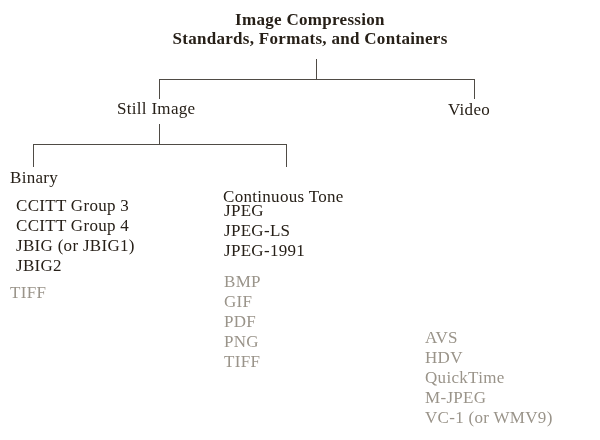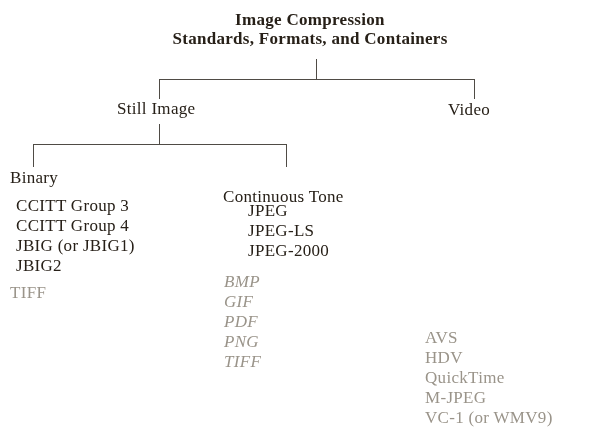--- a/index.html
+++ b/index.html
@@ -79,26 +79,26 @@
   <div class="leaf-list" style="left:16px; top:196px;">
     <div>CCITT Group 3</div>
     <div>CCITT Group 4</div>
     <div>JBIG (or JBIG1)</div>
     <div>JBIG2</div>
   </div>
   <div class="leaf-list muted" style="left:10px; top:283px;">
     <div>TIFF</div>
   </div>
 
-  <div class="leaf-list" style="left:224px; top:201px;margin-left:24px;">
+  <div class="leaf-list" style="left:224px; top:201px;">
     <div>JPEG</div>
     <div>JPEG-LS</div>
-    <div>JPEG-2000</div>
+    <div>JPEG-1991</div>
   </div>
-  <div class="leaf-list muted" style="left:224px; top:272px;font-style:italic;">
+  <div class="leaf-list muted" style="left:224px; top:272px;">
     <div>BMP</div>
     <div>GIF</div>
     <div>PDF</div>
     <div>PNG</div>
     <div>TIFF</div>
   </div>
 
   <div class="leaf-list muted" style="left:425px; top:328px;">
     <div>AVS</div>
     <div>HDV</div>

